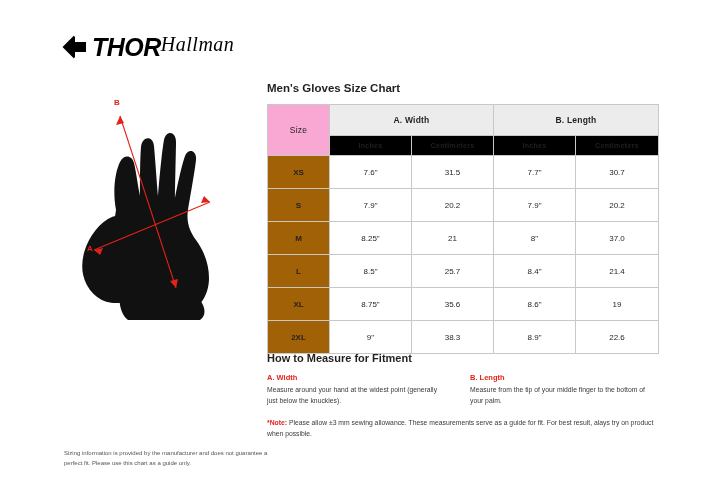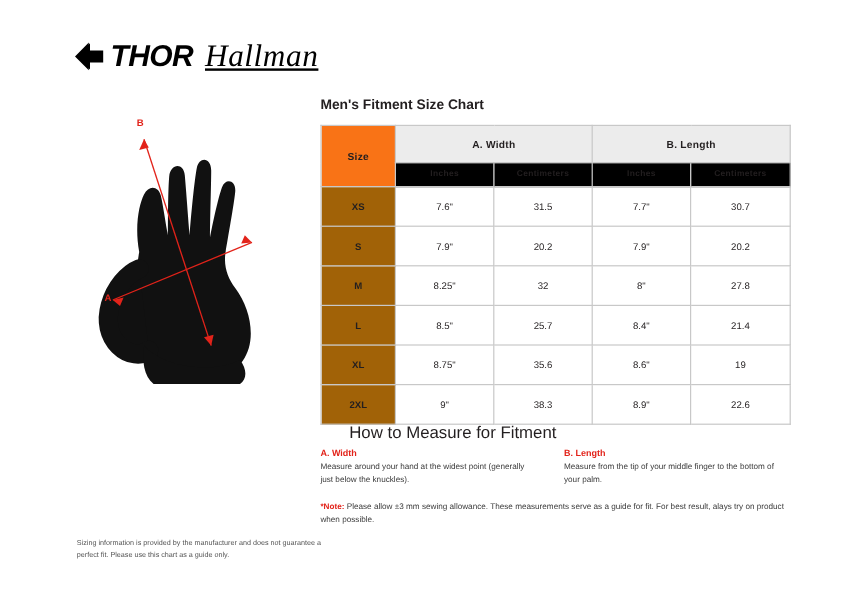--- a/index.html
+++ b/index.html
@@ -21,21 +21,21 @@
     background: #ffffff;
   }
 
   
   .brand-row {
     position: absolute;
     left: 62px;
     top: 34px;
     display: flex;
     align-items: flex-start;
-    gap: 10px;
+    gap: 0;
   }
   .thor-logo {
     display: flex;
     align-items: center;
     gap: 4px;
   }
   .thor-mark {
     width: 26px;
     height: 26px;
     position: relative;
@@ -45,25 +45,24 @@
     font-weight: bold;
     font-style: italic;
     font-size: 25px;
     letter-spacing: -0.5px;
     color: #000000;
     line-height: 1;
   }
   .hallman-word {
     font-family: "Liberation Serif", serif;
     font-style: italic;
-    font-size: 26px;
+    font-size: 20px;
     color: #000000;
     line-height: 1;
     letter-spacing: 0.5px;
-    text-decoration: underline;
   }
 
   
   .glove-art {
     position: absolute;
     left: 58px;
     top: 92px;
     width: 200px;
     height: 230px;
   }
@@ -94,23 +93,23 @@
     color: #231f20;
   }
   .th-group {
     background: #ececec;
     font-size: 8.5px;
     font-weight: bold;
     height: 28px;
     letter-spacing: 0.2px;
   }
   .th-size {
-    background: #f97316;
+    background: #f9a8d4;
     font-size: 8.5px;
-    font-weight: bold;
+    font-weight: normal;
     letter-spacing: 0.2px;
   }
   .th-unit {
     background: #000000;
     color: #ffffff;
     font-size: 7px;
     font-weight: bold;
     height: 17px;
     letter-spacing: 0.3px;
   }
@@ -123,24 +122,23 @@
   .td-val {
     font-size: 8px;
     height: 30px;
     color: #3a3a3a;
   }
 
   .howto-title {
     position: absolute;
     left: 267px;
     top: 352px;
-    font-size: 14px;
-    font-weight: normal;
+    font-size: 11px;
+    font-weight: bold;
     color: #231f20;
-    margin-left: 24px;
   }
   .measure-col {
     position: absolute;
     width: 180px;
   }
   .measure-col.left { left: 267px; top: 373px; }
   .measure-col.right { left: 470px; top: 373px; width: 188px; }
   .measure-head {
     font-size: 7.5px;
     font-weight: bold;
@@ -233,21 +231,21 @@
       <polygon points="118,196 112,189 120,187" fill="#e2231a"></polygon>
 
       <line x1="36" y1="158" x2="152" y2="110" stroke="#e2231a" stroke-width="1.1"></line>
       <polygon points="36,158 45,156 42,163" fill="#e2231a"></polygon>
       <polygon points="152,110 143,111 146,104" fill="#e2231a"></polygon>
     </svg>
     <span class="diag-label" style="left:56px; top:6px;">B</span>
     <span class="diag-label" style="left:29px; top:152px;">A</span>
   </div>
 
-  <div class="chart-title">Men's Fitment Size Chart</div>
+  <div class="chart-title">Men's Gloves Size Chart</div>
 
   <table class="size-table">
     <colgroup>
       <col style="width:62px">
       <col style="width:82px">
       <col style="width:82px">
       <col style="width:82px">
       <col style="width:83px">
     </colgroup>
     <thead>
@@ -274,23 +272,23 @@
       <tr>
         <td class="td-size">S</td>
         <td class="td-val">7.9"</td>
         <td class="td-val">20.2</td>
         <td class="td-val">7.9"</td>
         <td class="td-val">20.2</td>
       </tr>
       <tr>
         <td class="td-size">M</td>
         <td class="td-val">8.25"</td>
-        <td class="td-val">32</td>
+        <td class="td-val">21</td>
         <td class="td-val">8"</td>
-        <td class="td-val">27.8</td>
+        <td class="td-val">37.0</td>
       </tr>
       <tr>
         <td class="td-size">L</td>
         <td class="td-val">8.5"</td>
         <td class="td-val">25.7</td>
         <td class="td-val">8.4"</td>
         <td class="td-val">21.4</td>
       </tr>
       <tr>
         <td class="td-size">XL</td>

